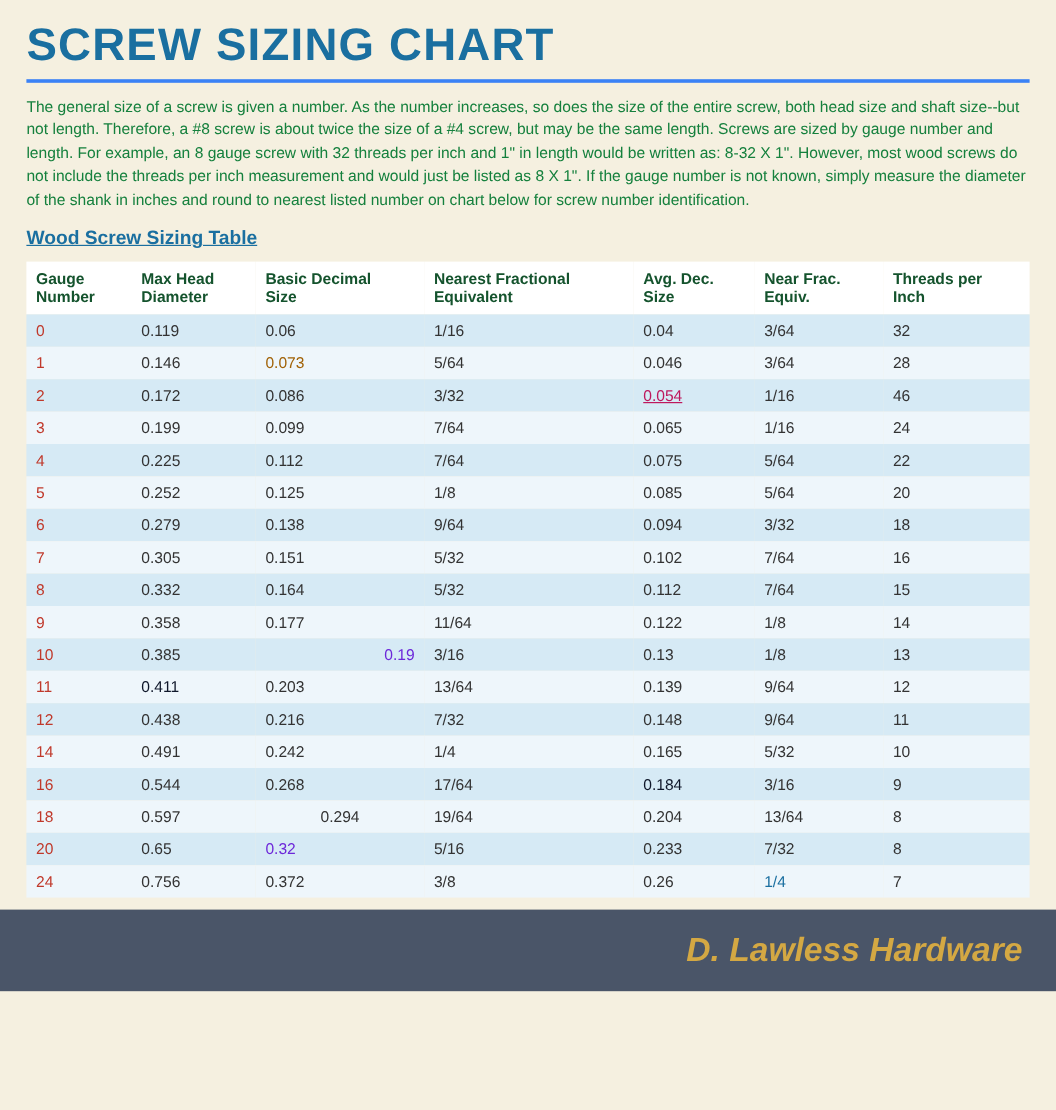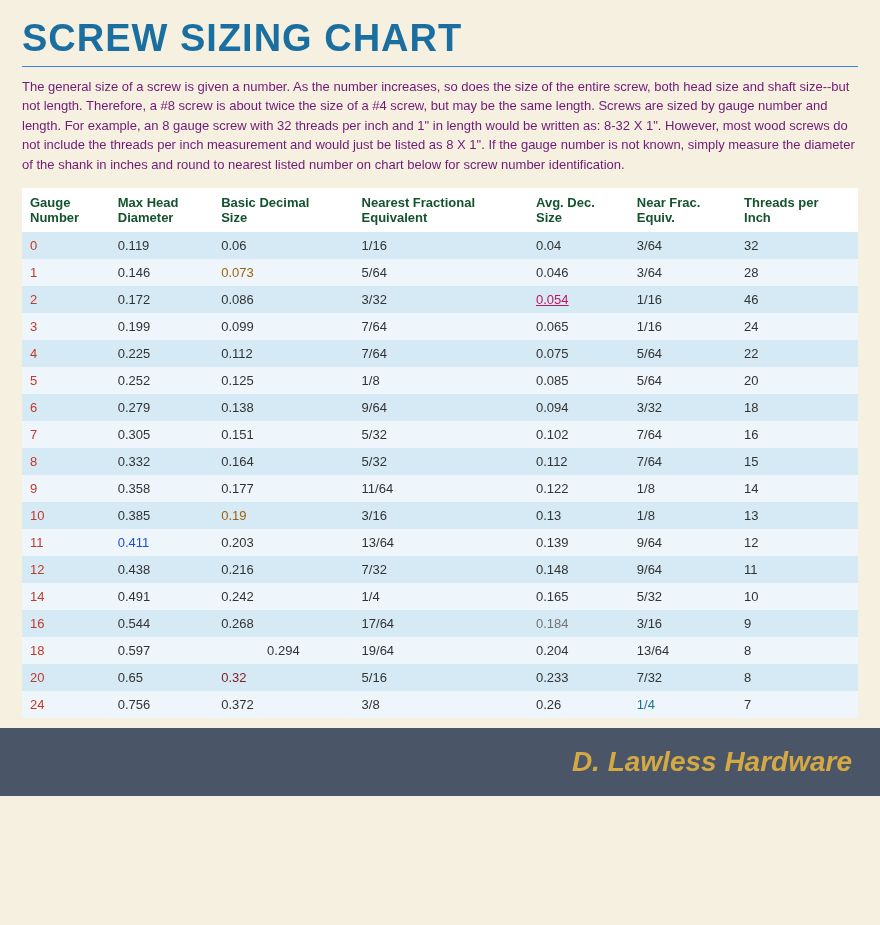--- a/index.html
+++ b/index.html
@@ -13,32 +13,32 @@
       padding: 18px 22px 0 22px;
       background: #f5f0e0;
     }
     .page-title {
       font-size: 38px;
       font-weight: 900;
       color: #1a6fa0;
       letter-spacing: 1px;
       line-height: 1.1;
       padding-bottom: 6px;
-      border-bottom: 1px solid #3b82f6;
+      border-bottom: 3px solid #3b82f6;
       margin-bottom: 10px;
     }
     .section-title {
       font-size: 22px;
       font-weight: bold;
       color: #1a6fa0;
       margin-bottom: 8px;
     }
     .description {
       font-size: 13px;
-      color: #701a75;
+      color: #15803d;
       line-height: 1.5;
       margin-bottom: 14px;
     }
     .table-title {
       font-size: 16px;
       font-weight: bold;
       color: #1a6fa0;
       text-decoration: underline;
       margin-bottom: 10px;
     }
@@ -82,20 +82,21 @@
       font-style: italic;
       margin-top: 10px;
     }
   </style>
 </head>
 <body>
 
 <div class="main-content">
   <h1 class="page-title">SCREW SIZING CHART</h1>
   <p class="description">The general size of a screw is given a number. As the number increases, so does the size of the entire screw, both head size and shaft size--but not length. Therefore, a #8 screw is about twice the size of a #4 screw, but may be the same length. Screws are sized by gauge number and length. For example, an 8 gauge screw with 32 threads per inch and 1" in length would be written as: 8-32 X 1". However, most wood screws do not include the threads per inch measurement and would just be listed as 8 X 1". If the gauge number is not known, simply measure the diameter of the shank in inches and round to nearest listed number on chart below for screw number identification.</p>
+  <p class="table-title">Wood Screw Sizing Table</p>
 
   <table>
     <thead>
       <tr>
         <th>Gauge<br>Number</th>
         <th>Max Head<br>Diameter</th>
         <th>Basic Decimal<br>Size</th>
         <th>Nearest Fractional<br>Equivalent</th>
         <th>Avg. Dec.<br>Size</th>
         <th>Near Frac.<br>Equiv.</th>
@@ -189,29 +190,29 @@
           <td style="color: rgb(51, 51, 51);">0.358</td>
           <td style="color: rgb(51, 51, 51);">0.177</td>
           <td style="color: rgb(51, 51, 51);">11/64</td>
           <td style="color: rgb(51, 51, 51);">0.122</td>
           <td style="color: rgb(51, 51, 51);">1/8</td>
           <td style="color: rgb(51, 51, 51);">14</td>
         </tr>
         <tr>
           <td style="color: rgb(192, 57, 43);">10</td>
           <td style="color: rgb(51, 51, 51);">0.385</td>
-          <td style="color: #a16207;">0.19</td>
+          <td style="color: #6d28d9; text-align: right;">0.19</td>
           <td style="color: rgb(51, 51, 51);">3/16</td>
           <td style="color: rgb(51, 51, 51); margin-left: 48px;">0.13</td>
           <td style="color: rgb(51, 51, 51);">1/8</td>
           <td style="color: rgb(51, 51, 51);">13</td>
         </tr>
         <tr>
           <td style="color: rgb(192, 57, 43);">11</td>
-          <td style="color: #1d4ed8;">0.411</td>
+          <td style="color: #0f172a;">0.411</td>
           <td style="color: rgb(51, 51, 51);">0.203</td>
           <td style="color: rgb(51, 51, 51);">13/64</td>
           <td style="color: rgb(51, 51, 51);">0.139</td>
           <td style="color: rgb(51, 51, 51);">9/64</td>
           <td style="color: rgb(51, 51, 51);">12</td>
         </tr>
         <tr>
           <td style="color: rgb(192, 57, 43);">12</td>
           <td style="color: rgb(51, 51, 51);">0.438</td>
           <td style="color: rgb(51, 51, 51);">0.216</td>
@@ -227,37 +228,37 @@
           <td style="color: rgb(51, 51, 51);">1/4</td>
           <td style="color: rgb(51, 51, 51);">0.165</td>
           <td style="color: rgb(51, 51, 51);">5/32</td>
           <td style="color: rgb(51, 51, 51);">10</td>
         </tr>
         <tr>
           <td style="color: rgb(192, 57, 43);">16</td>
           <td style="color: rgb(51, 51, 51);">0.544</td>
           <td style="color: rgb(51, 51, 51);">0.268</td>
           <td style="color: rgb(51, 51, 51);">17/64</td>
-          <td style="color: #737373;">0.184</td>
+          <td style="color: #0f172a;">0.184</td>
           <td style="color: rgb(51, 51, 51);">3/16</td>
           <td style="color: rgb(51, 51, 51);">9</td>
         </tr>
         <tr>
           <td style="color: rgb(192, 57, 43);">18</td>
           <td style="color: rgb(51, 51, 51);">0.597</td>
           <td style="color: rgb(51, 51, 51); text-align: center;">0.294</td>
           <td style="color: rgb(51, 51, 51);">19/64</td>
           <td style="color: rgb(51, 51, 51);">0.204</td>
           <td style="color: rgb(51, 51, 51);">13/64</td>
           <td style="color: rgb(51, 51, 51);">8</td>
         </tr>
         <tr>
           <td style="color: rgb(192, 57, 43);">20</td>
           <td style="color: rgb(51, 51, 51);">0.65</td>
-          <td style="color: #7f1d1d; margin-left: 28px;">0.32</td>
+          <td style="color: #6d28d9; margin-left: 28px;">0.32</td>
           <td style="color: rgb(51, 51, 51);">5/16</td>
           <td style="color: rgb(51, 51, 51);">0.233</td>
           <td style="color: rgb(51, 51, 51);">7/32</td>
           <td style="color: rgb(51, 51, 51);">8</td>
         </tr>
         <tr>
           <td style="color: rgb(192, 57, 43);">24</td>
           <td style="color: rgb(51, 51, 51);">0.756</td>
           <td style="color: rgb(51, 51, 51);">0.372</td>
           <td style="color: rgb(51, 51, 51);">3/8</td>

